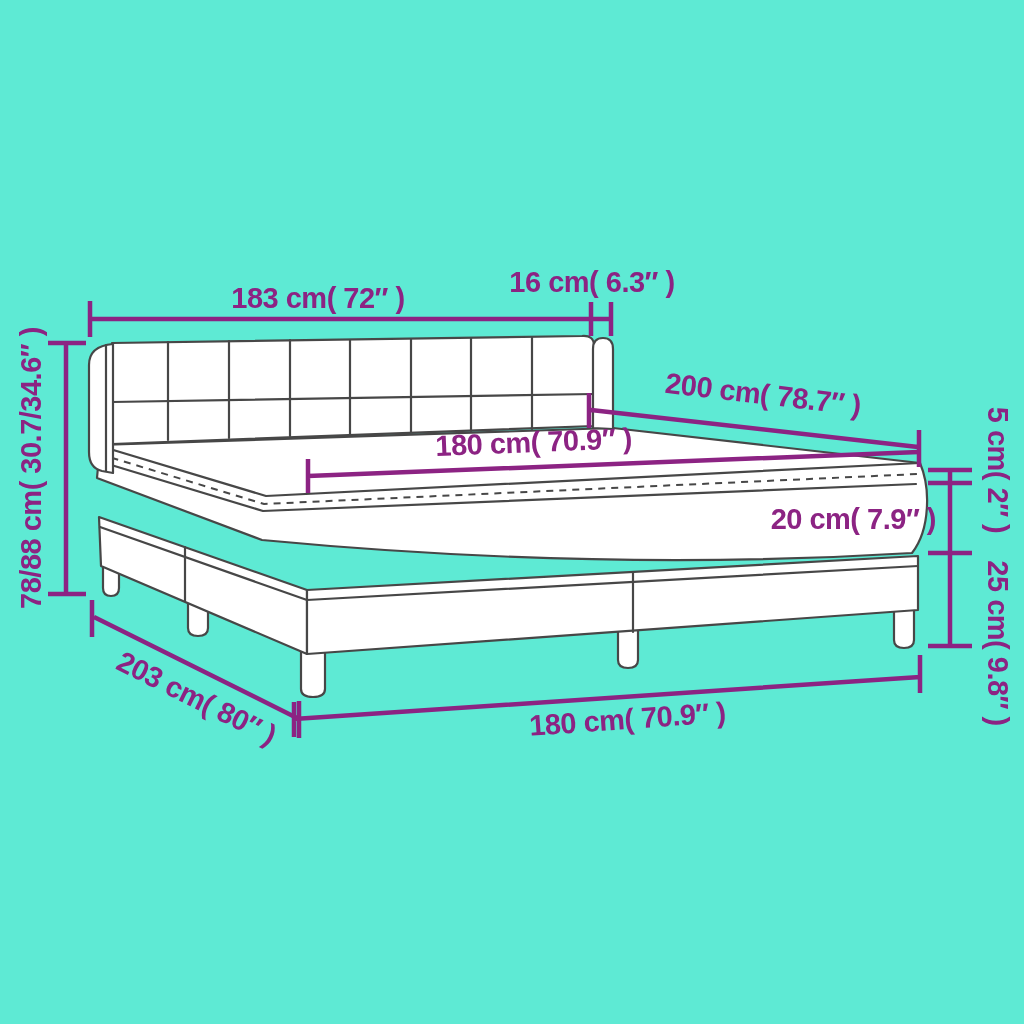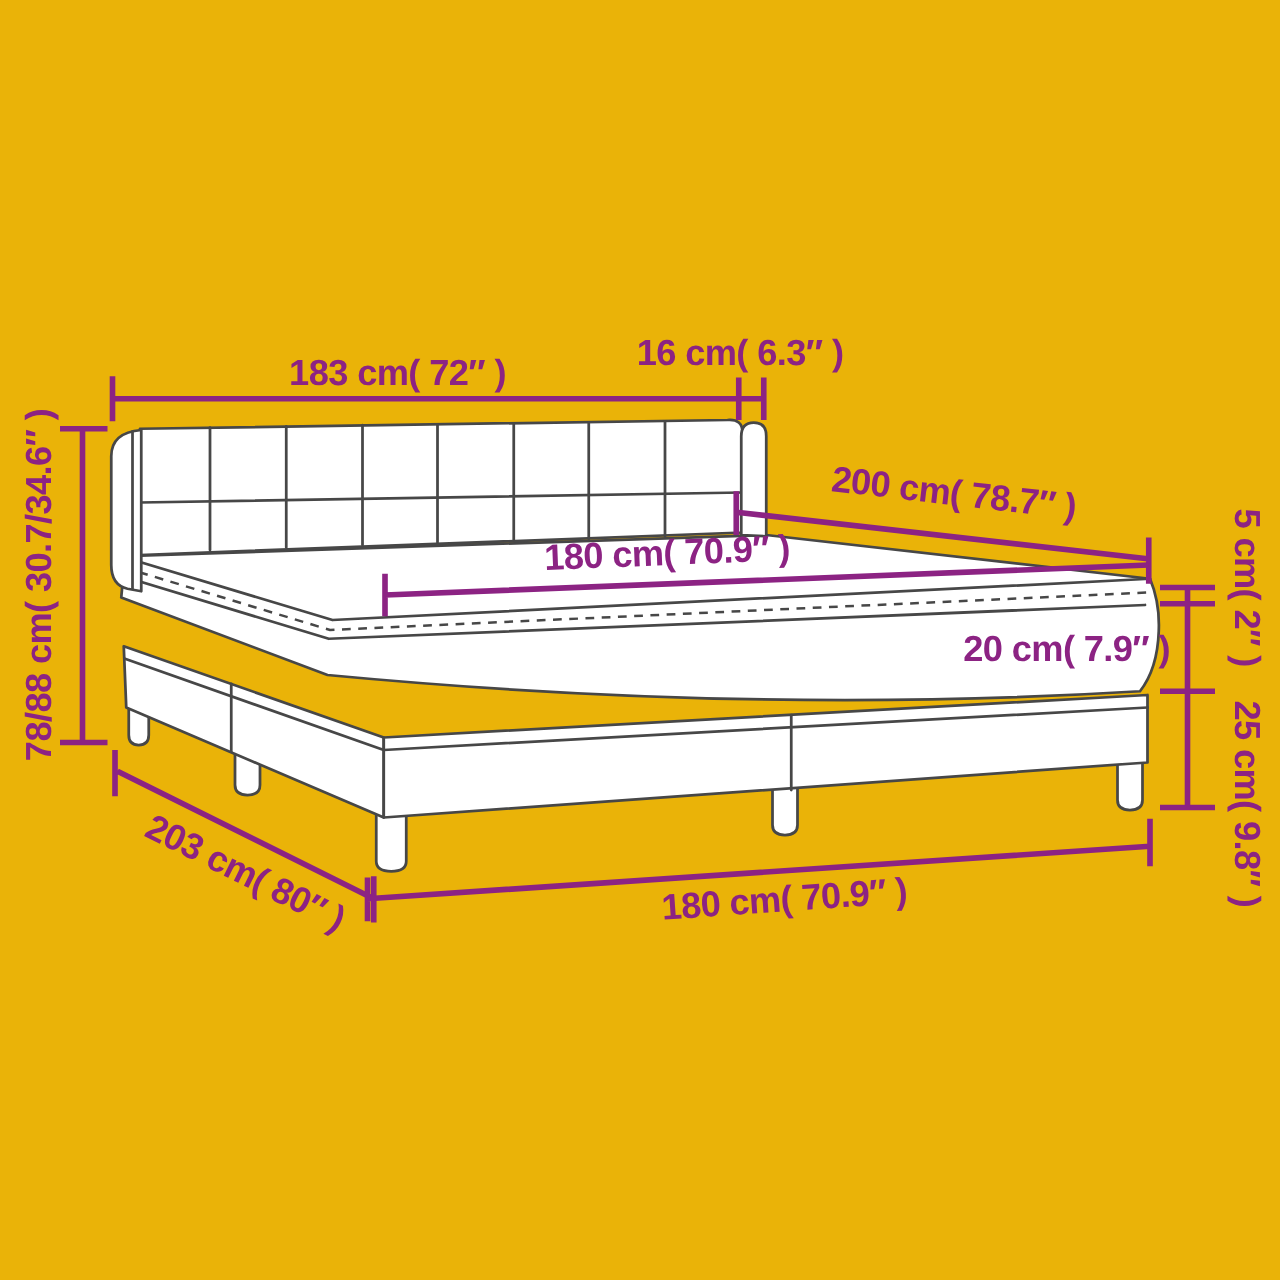--- a/index.html
+++ b/index.html
@@ -8,21 +8,21 @@
     background: #ffffff;
     width: 1024px;
     height: 1024px;
     overflow: hidden;
     font-family: "Liberation Sans", sans-serif;
   }
   .stage {
     position: relative;
     width: 1024px;
     height: 1024px;
-    background: #eab308;
+    background: #5eead4;
   }
   svg { display: block; }
   .art {
     stroke: #474747;
     stroke-width: 2.2;
     fill: none;
     stroke-linejoin: round;
     stroke-linecap: round;
   }
   .art-fill {

